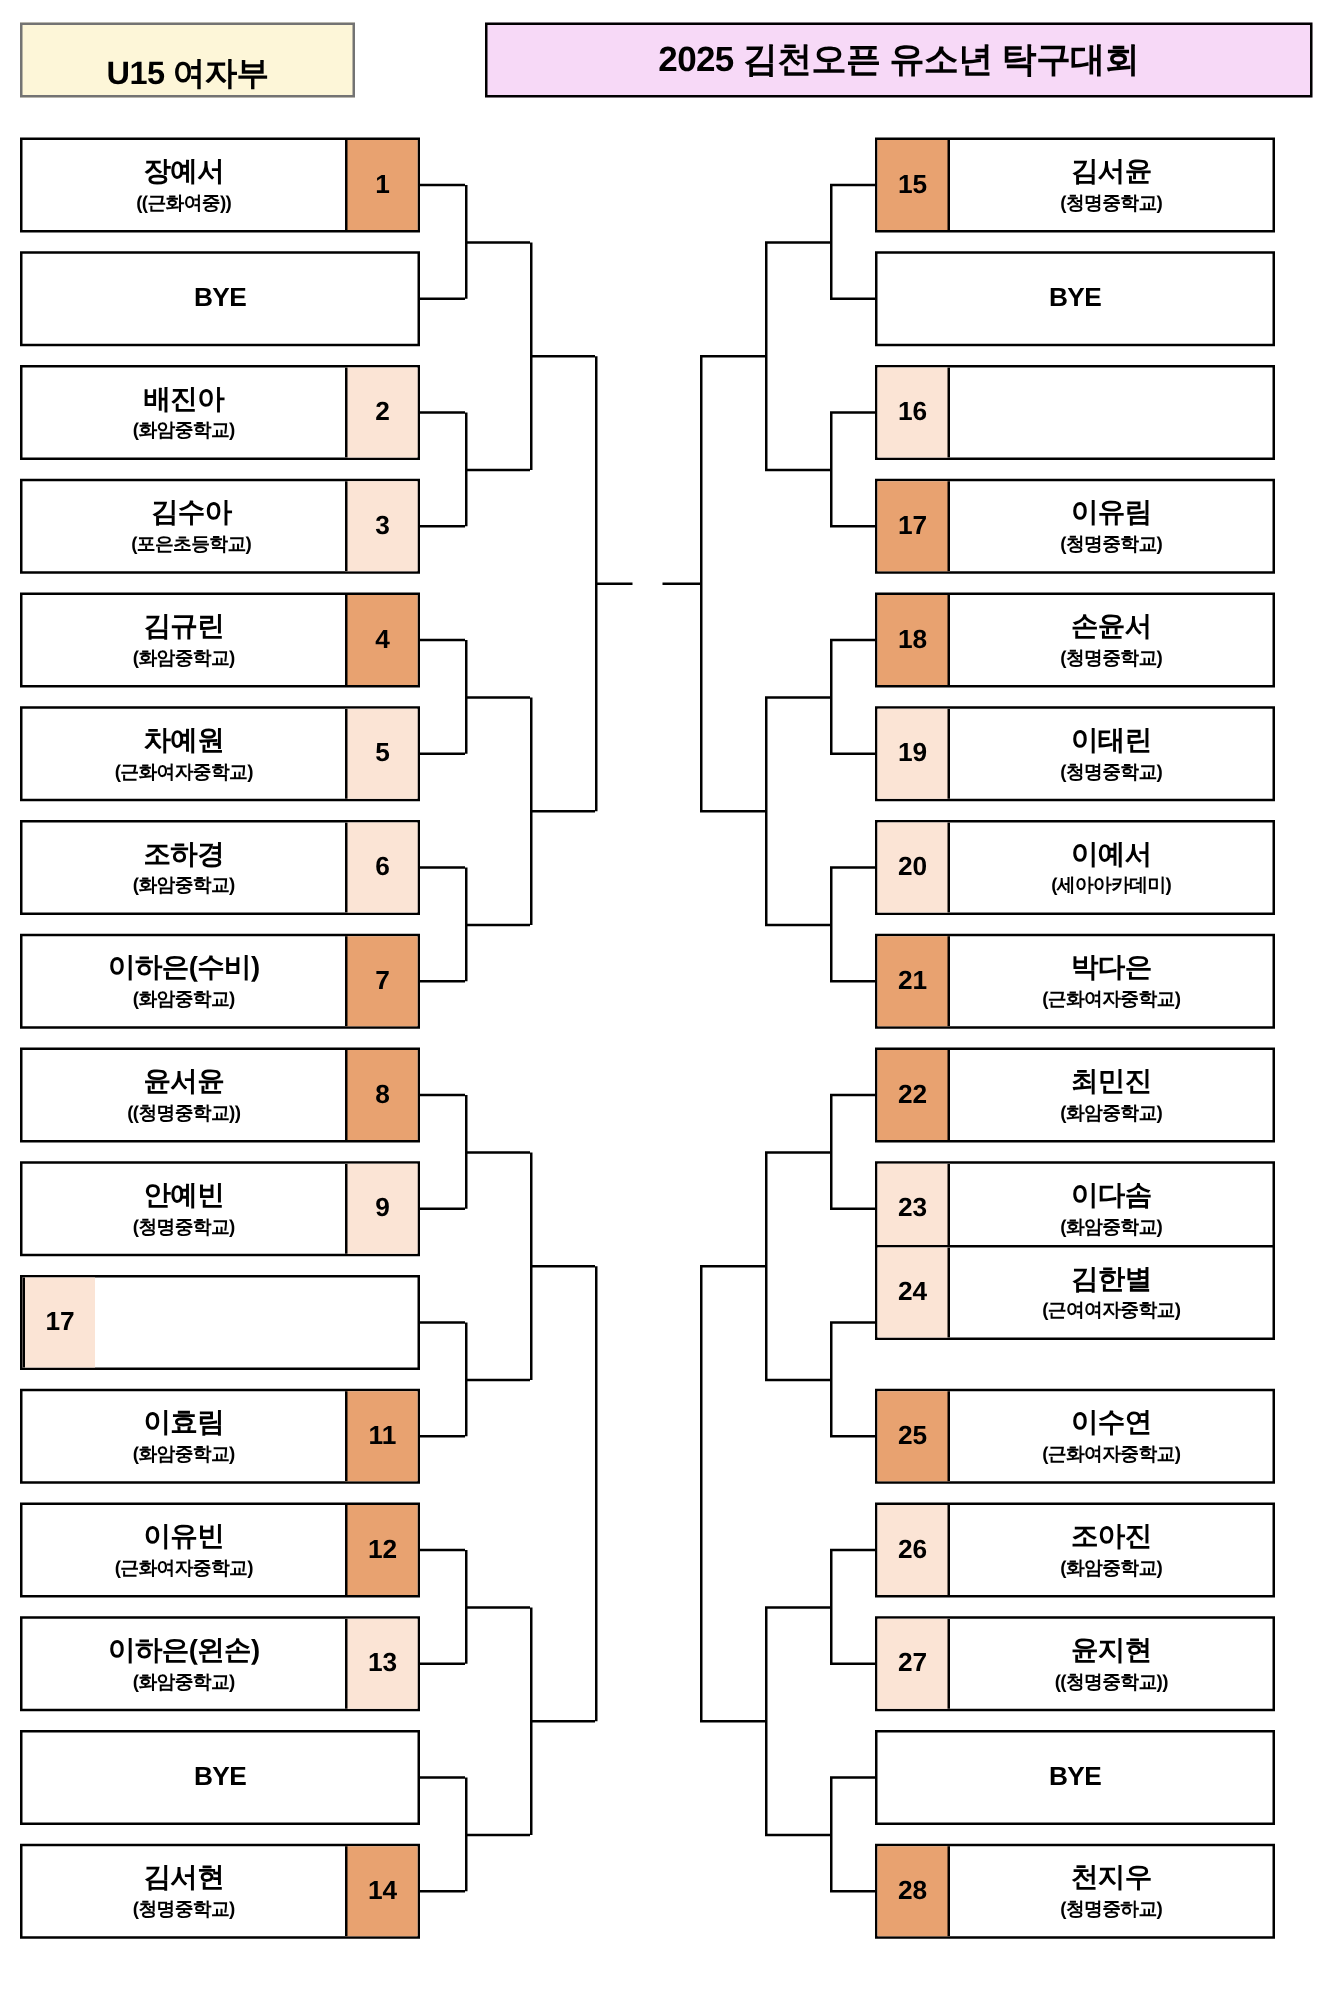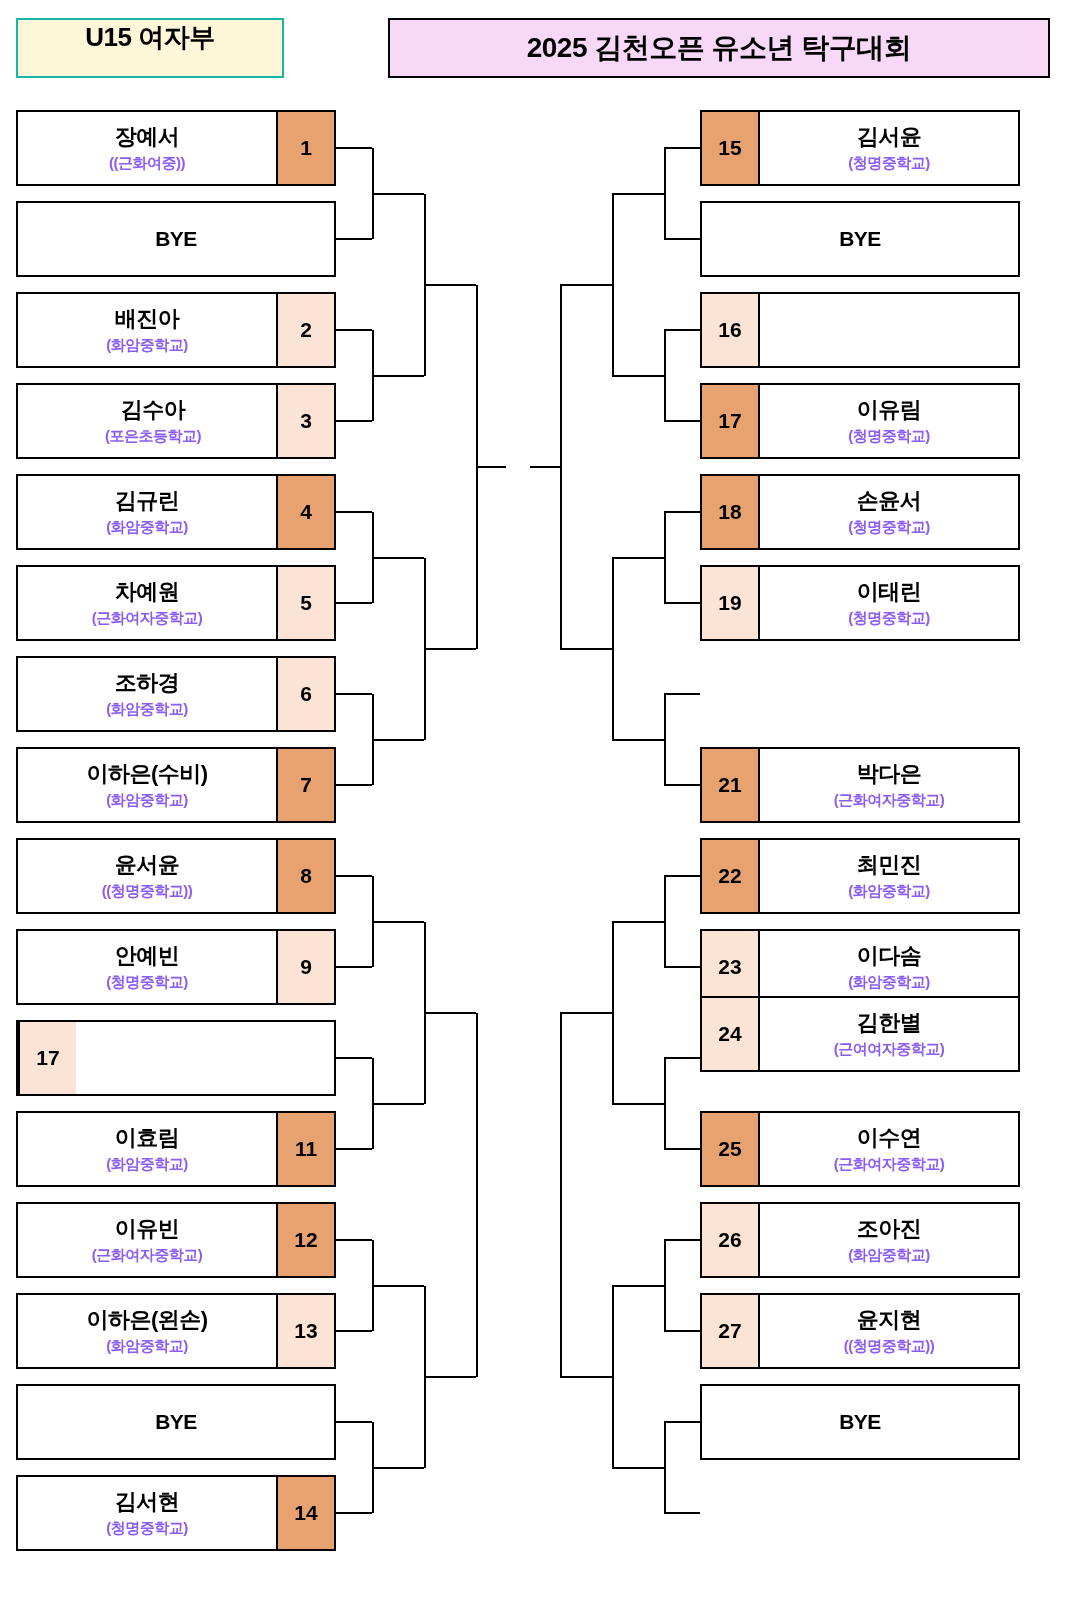--- a/index.html
+++ b/index.html
@@ -22,24 +22,24 @@
     left: 16px;
     width: 1034px;
     height: 62px;
   }
   #division-box {
     position: absolute;
     left: 0;
     top: 0;
     width: 268px;
     height: 60px;
-    border: 2px solid #14b8a6;
+    border: 2px solid #737373;
     background: #fdf6d8;
     display: flex;
-    align-items: flex-start;
+    align-items: flex-end;
     justify-content: center;
     box-sizing: border-box;
   }
   #division-box .txt {
     font-size: 26px;
     font-weight: bold;
     color: #000;
     letter-spacing: -0.5px;
   }
   #title-box {
@@ -113,21 +113,21 @@
     font-size: 22px;
     font-weight: bold;
     color: #000;
     line-height: 1.05;
     letter-spacing: -0.5px;
     white-space: nowrap;
   }
   .who .club {
     font-size: 15px;
     font-weight: bold;
-    color: #8b5cf6;
+    color: #000000;
     line-height: 1.1;
     margin-top: 7px;
     letter-spacing: -0.5px;
     white-space: nowrap;
   }
   .who.bye .name {
     font-size: 21px;
   }
 
   
@@ -284,20 +284,27 @@
         <div class="club">(청명중학교)</div>
       </div>
     </div>
     <div class="slot right" style="top: 465px;">
       <div class="seed light">19</div>
       <div class="who">
         <div class="name">이태린</div>
         <div class="club">(청명중학교)</div>
       </div>
     </div>
+    <div class="slot right" style="top: 556px;">
+      <div class="seed light">20</div>
+      <div class="who">
+        <div class="name">이예서</div>
+        <div class="club">(세아아카데미)</div>
+      </div>
+    </div>
     <div class="slot right" style="top: 647px;">
       <div class="seed dark">21</div>
       <div class="who">
         <div class="name">박다은</div>
         <div class="club">(근화여자중학교)</div>
       </div>
     </div>
     <div class="slot right" style="top: 738px;">
       <div class="seed dark">22</div>
       <div class="who">
@@ -336,20 +343,27 @@
     <div class="slot right" style="top: 1193px;">
       <div class="seed light">27</div>
       <div class="who">
         <div class="name">윤지현</div>
         <div class="club">((청명중학교))</div>
       </div>
     </div>
     <div class="slot right" style="top: 1284px;">
       <div class="who bye">
         <div class="name">BYE</div>
+      </div>
+    </div>
+    <div class="slot right" style="top: 1375px;">
+      <div class="seed dark">28</div>
+      <div class="who">
+        <div class="name">천지우</div>
+        <div class="club">(청명중하교)</div>
       </div>
     </div>
     <div class="ln h" style="left: 336px; top: 47px; width: 36px;"></div>
     <div class="ln h" style="left: 336px; top: 138px; width: 36px;"></div>
     <div class="ln v" style="left: 372px; top: 48px; height: 91px;"></div>
     <div class="ln h" style="left: 336px; top: 229px; width: 36px;"></div>
     <div class="ln h" style="left: 336px; top: 320px; width: 36px;"></div>
     <div class="ln v" style="left: 372px; top: 230px; height: 91px;"></div>
     <div class="ln h" style="left: 336px; top: 411px; width: 36px;"></div>
     <div class="ln h" style="left: 336px; top: 502px; width: 36px;"></div>

